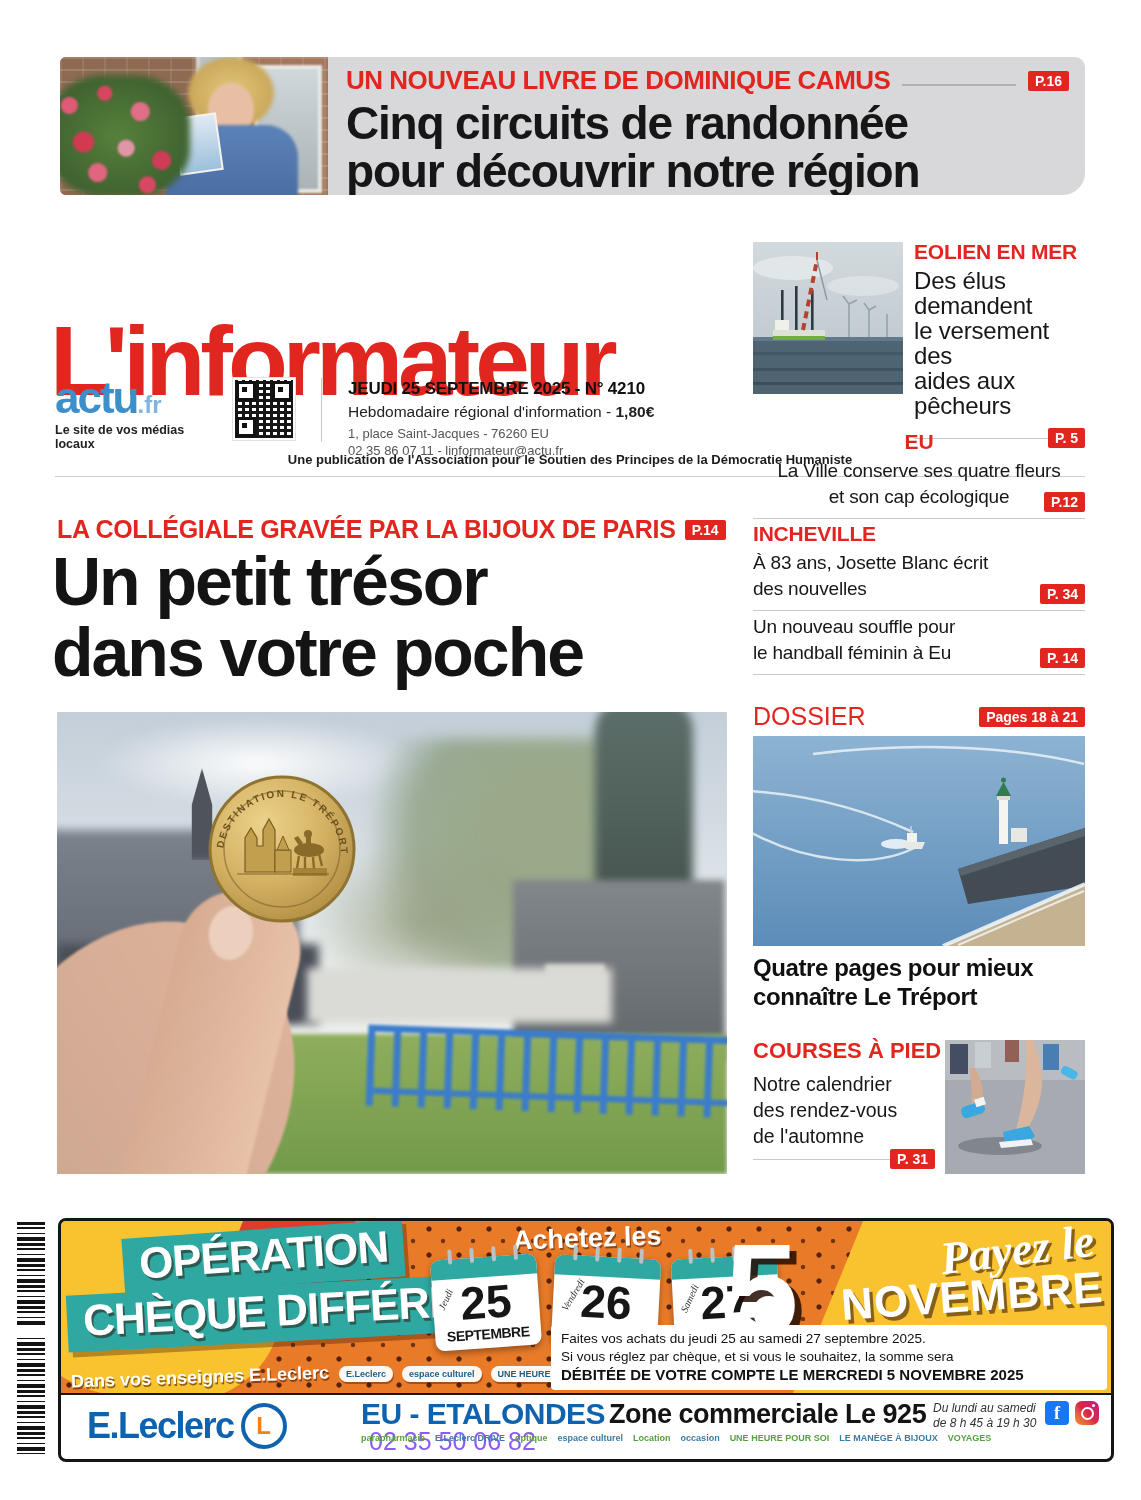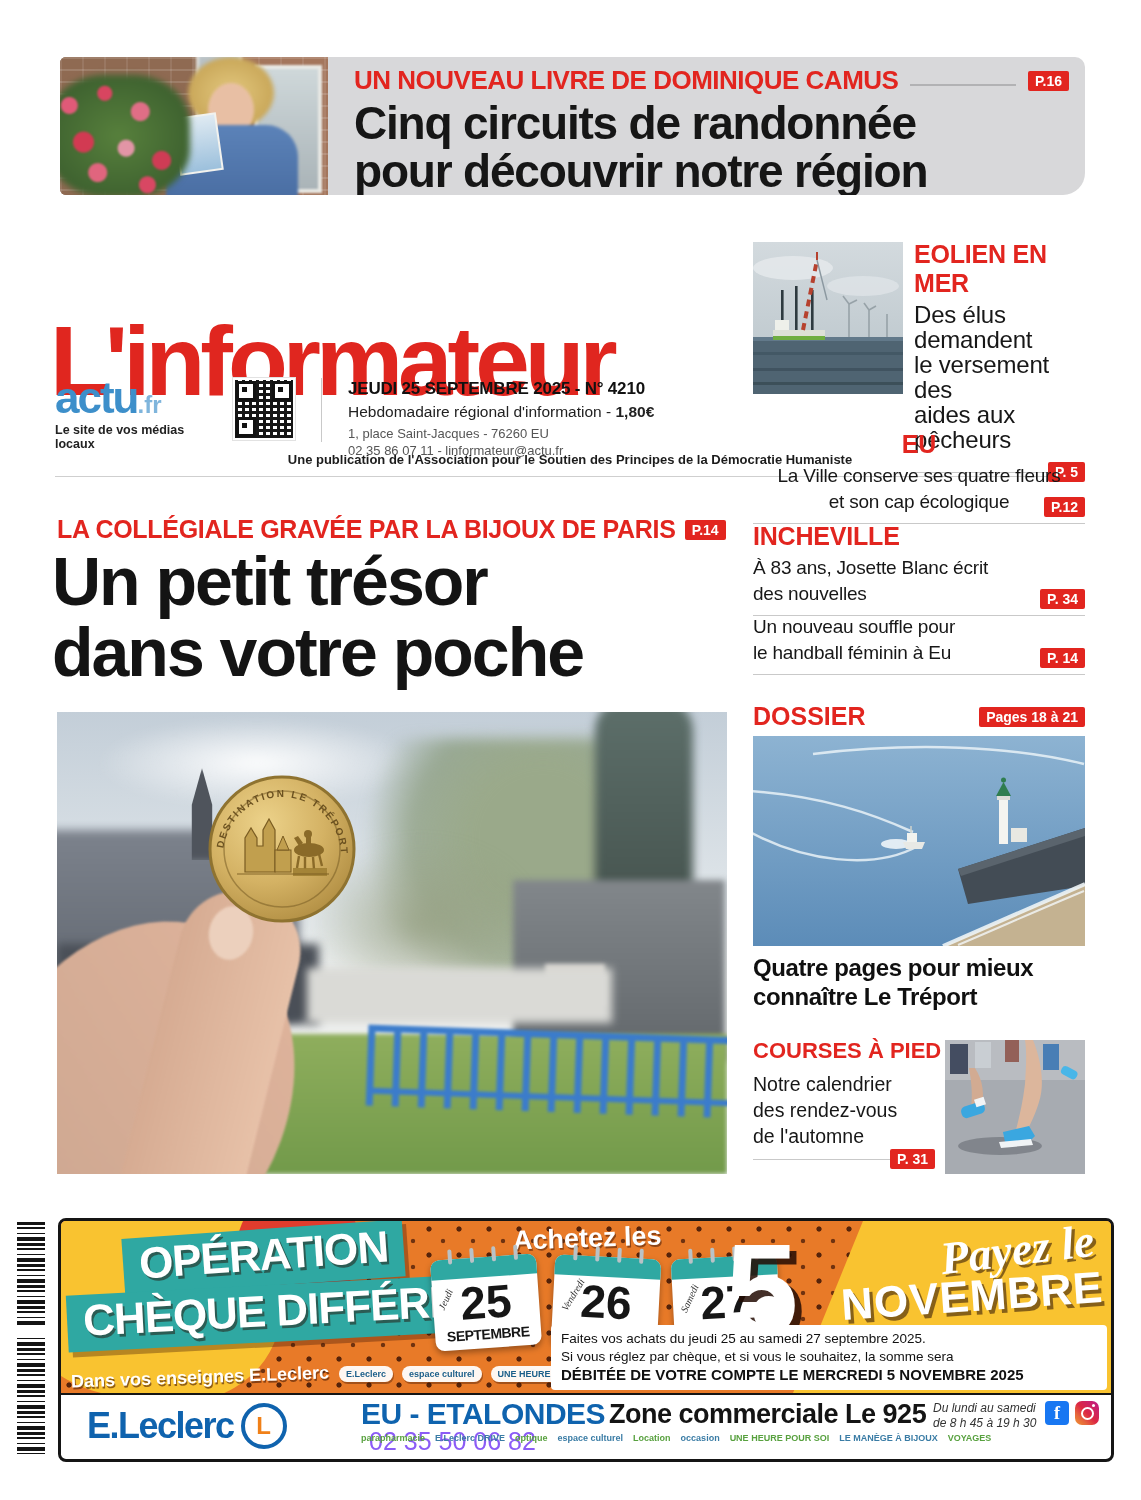--- a/index.html
+++ b/index.html
@@ -1,19 +1,19 @@
 <!DOCTYPE html>
 <html><head>
 <meta charset="utf-8">
 <title>L'informateur</title>
 <style>
   html,body{margin:0;padding:0;background:#fff;}
   .page{position:relative;width:1141px;height:1500px;background:#fff;overflow:hidden;
         font-family:"Liberation Sans",sans-serif;color:#141414;}
-  .abs{position:absolute;gap:8px;}
+  .abs{position:absolute;}
   .prel{white-space:pre-line;}
 
   
   .top-banner{left:60px;top:57px;width:1025px;height:138px;background:#d8d8da;
               border-radius:6px 10px 22px 6px;display:flex;overflow:hidden;}
   .banner-photo{width:268px;height:138px;flex:none;position:relative;overflow:hidden;background:#8f6a52;}
   .bp-base{position:absolute;inset:0;background:linear-gradient(90deg,#8f6a52 0 55%,#a4765c 55% 100%);}
   .bp-bricks{position:absolute;inset:0;background:
       repeating-linear-gradient(180deg,rgba(255,255,255,.14) 0 2px,transparent 2px 12px),
       repeating-linear-gradient(90deg,rgba(255,255,255,.09) 0 2px,transparent 2px 22px);}
@@ -100,33 +100,33 @@
   .mp-fence span{position:absolute;left:0;bottom:12px;width:100%;height:6px;background:#3b7ccb;display:block;}
   .mp-thumb{position:absolute;left:-72px;bottom:-120px;width:300px;height:380px;border-radius:45% 55% 40% 50%;
       background:linear-gradient(20deg,#caa58f,#e0b49c);transform:rotate(38deg);filter:blur(1px);}
   .mp-index{position:absolute;left:96px;bottom:-44px;width:122px;height:330px;border-radius:60px 60px 30px 30px;
       background:linear-gradient(90deg,#d6ab92,#e7c1a8);transform:rotate(14deg);filter:blur(1px);}
   .mp-nail{position:absolute;left:152px;bottom:214px;width:44px;height:54px;border-radius:50%;
       background:#ecd0bd;transform:rotate(12deg);filter:blur(1px);}
   .mp-coin{position:absolute;left:150px;top:62px;width:150px;height:150px;}
 
   
-  .sb-title{font-size:25px;font-weight:800;color:#e2251f;letter-spacing:-.2px;margin-bottom:4px;}
+  .sb-title{font-size:21px;font-weight:800;color:#e2251f;letter-spacing:-.2px;margin-bottom:4px;}
   .sb-text{font-size:24px;line-height:25px;color:#171717;letter-spacing:-.2px;}
   .pageline{display:flex;align-items:center;margin-top:10px;}
   .pl-rule{flex:1;height:1px;background:#c9c9c9;}
   .sb1{left:753px;top:240px;width:332px;height:168px;}
   .sb1-img{position:absolute;left:0;top:2px;width:150px;height:152px;}
   .sb1-text{position:absolute;left:161px;top:0;width:171px;}
   .sb-item{left:753px;width:332px;border-bottom:1px solid #c9c9c9;padding-bottom:8px;position:absolute;}
   .sb2{top:430px;text-align:center;} .sb3{top:522px;} .sb4{top:614px;}
   .sb-badge{position:absolute;right:0;bottom:6px;}
   .sb2 .sb-text,.sb3 .sb-text,.sb4 .sb-text{font-size:19px;line-height:26px;}
   .dossier-head{left:753px;top:702px;width:332px;display:flex;justify-content:space-between;align-items:center;}
-  .dossier-title{font-size:25px;font-weight:700;color:#e2251f;text-align:center;}
+  .dossier-title{font-size:25px;font-weight:400;color:#e2251f;text-align:center;}
   .dossier-img{left:753px;top:736px;width:332px;height:210px;overflow:hidden;}
   .dossier-cap{left:753px;top:954px;width:332px;font-size:24px;font-weight:800;color:#101010;line-height:1.2;letter-spacing:-.4px;}
   .sb6{left:753px;top:1038px;width:332px;height:140px;}
   .sb6-title{font-size:22px;font-weight:800;color:#e2251f;margin-bottom:7px;}
   .sb6-text{font-size:19.5px;line-height:26px;color:#171717;width:190px;}
   .sb6-pageline{display:flex;align-items:center;width:182px;}
   .sb6-img{position:absolute;right:0;top:2px;width:140px;height:134px;}
 
   
   .barcode{left:17px;top:1222px;width:28px;height:232px;background:

